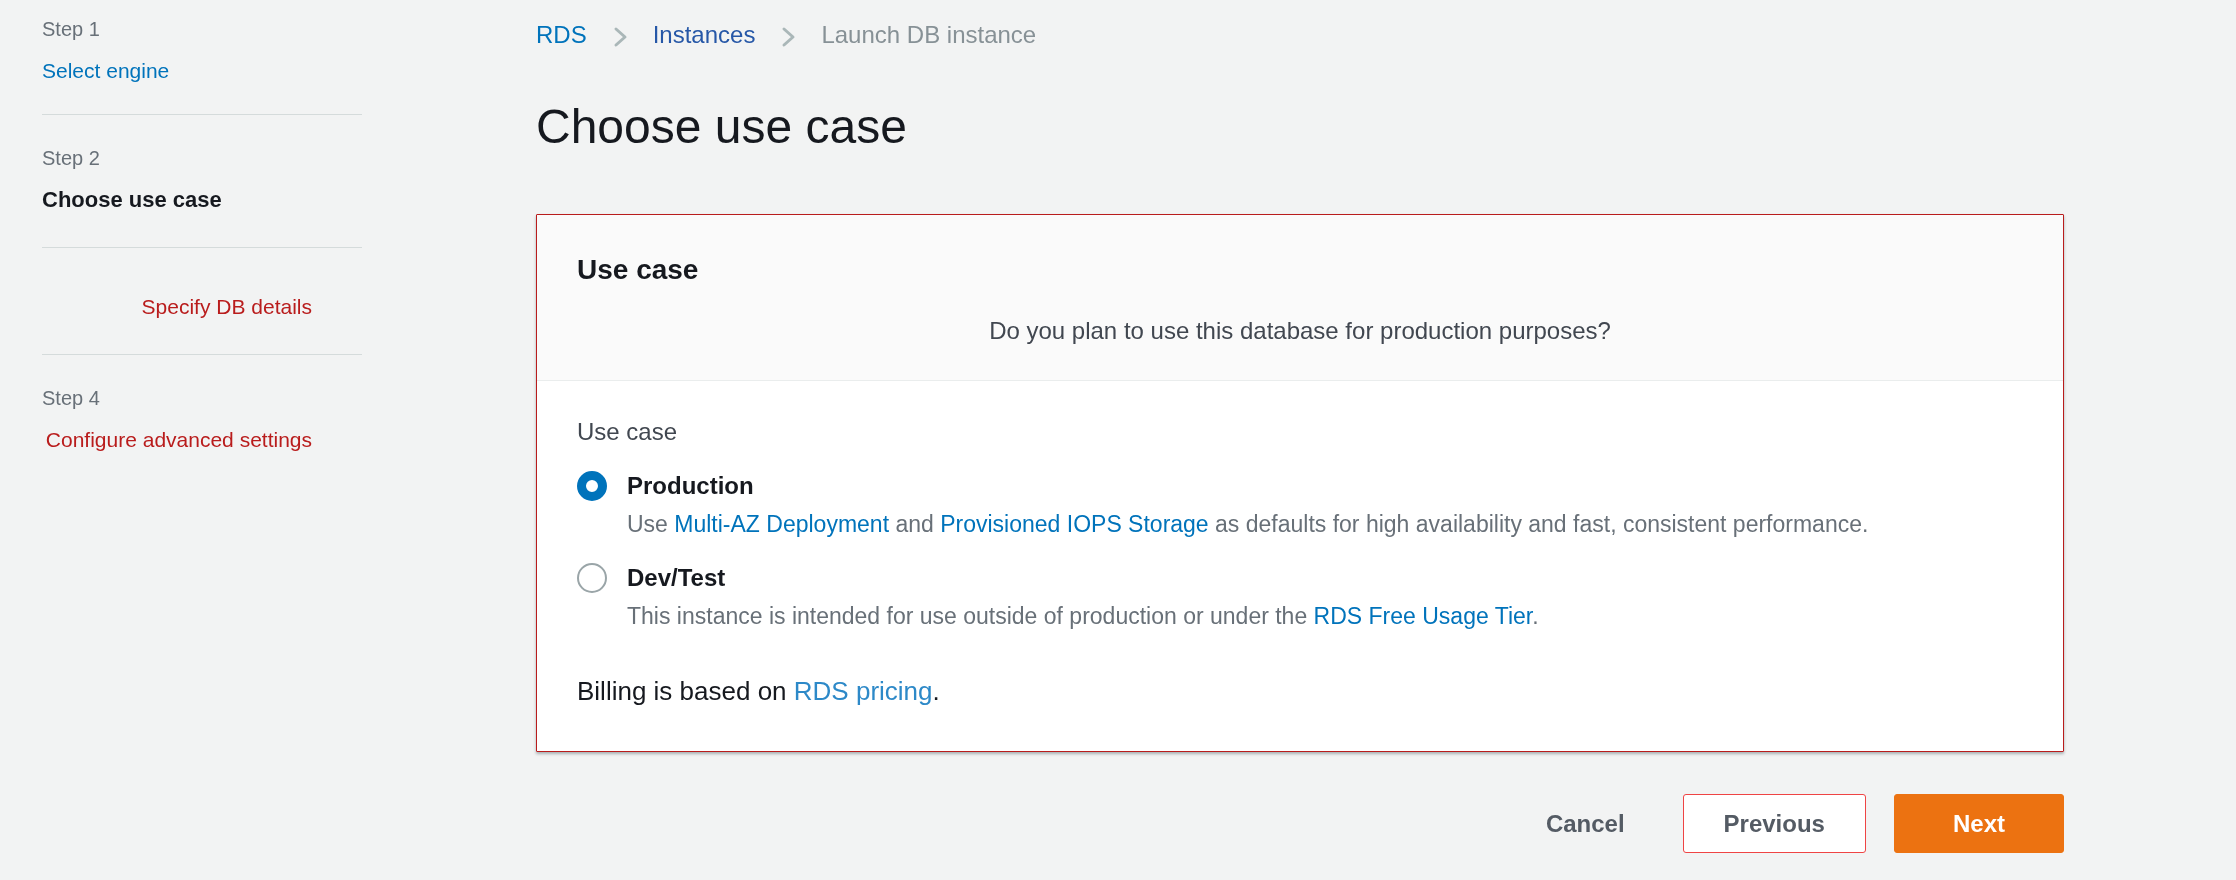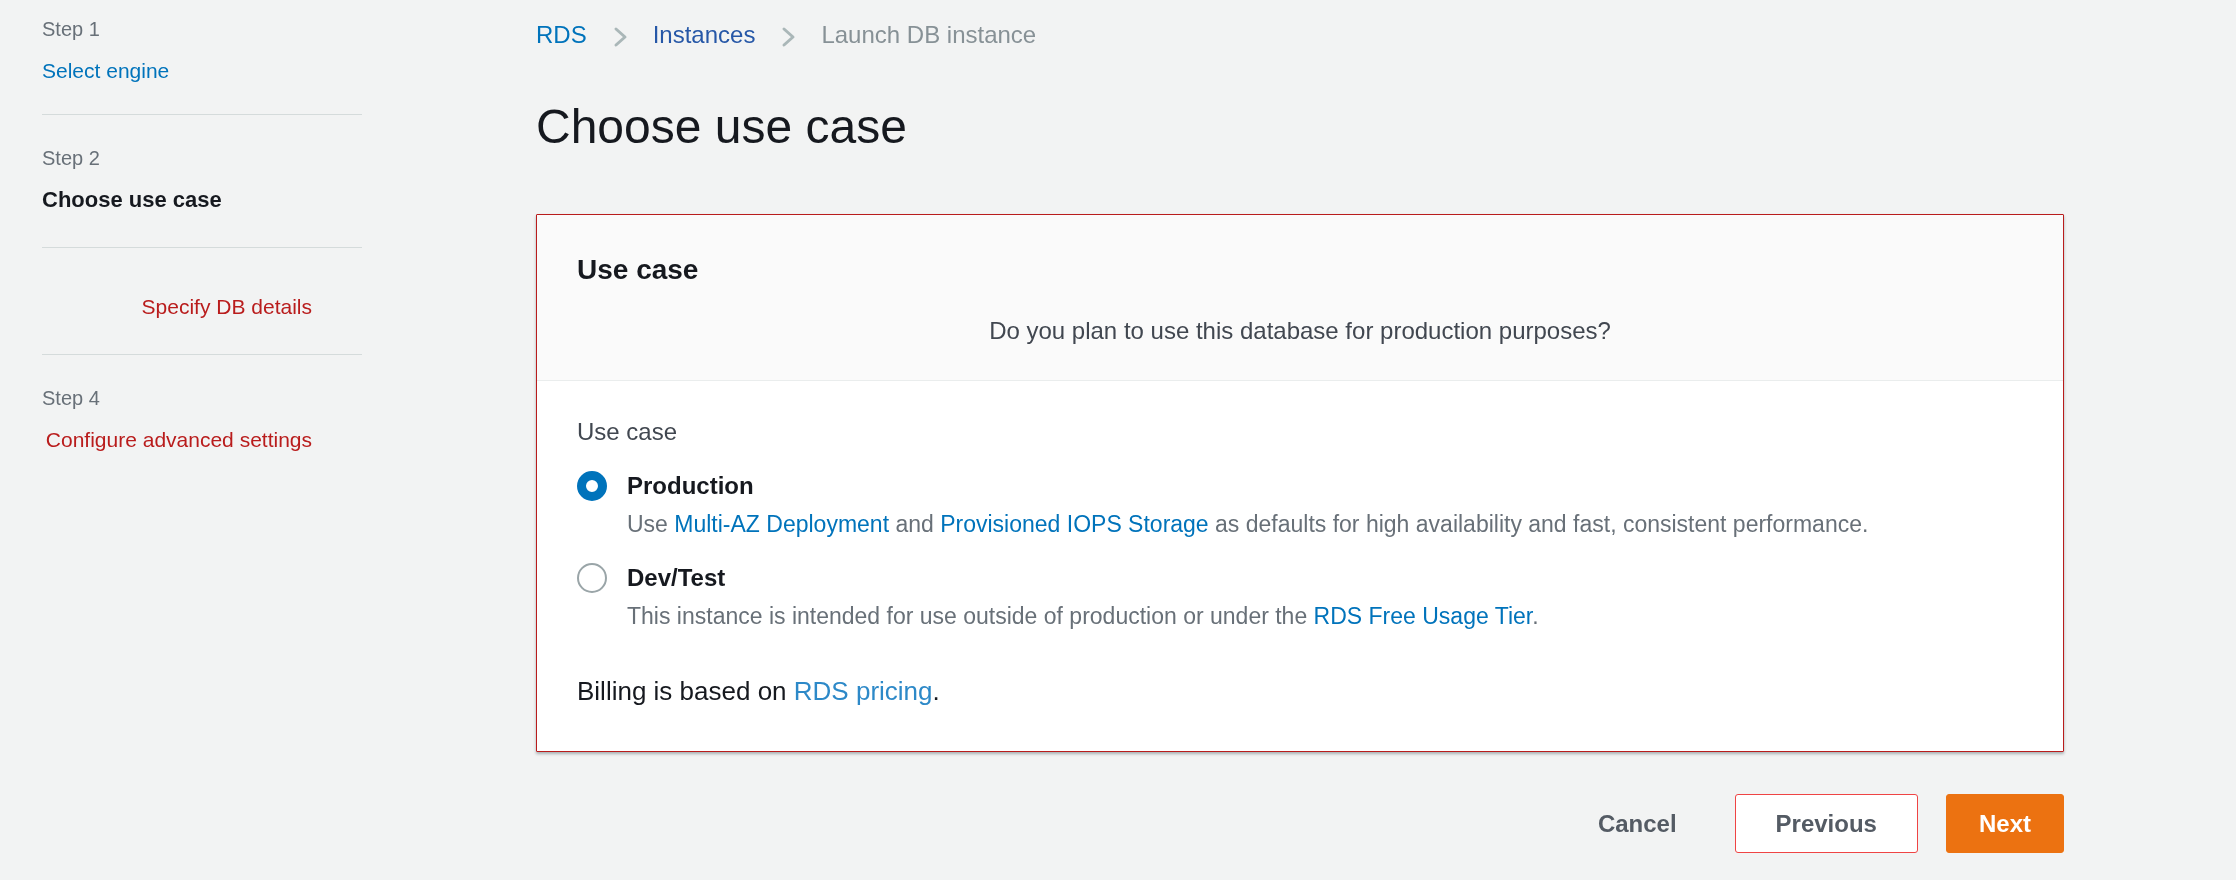--- a/index.html
+++ b/index.html
@@ -166,21 +166,21 @@
     background: #ffffff;
     border: 1px solid #ef4444;
     color: #545b64;
     padding: 0 40px;
     margin-right: 28px;
   }
   .btn-next {
     background: #ec7211;
     border: 1px solid #ec7211;
     color: #ffffff;
-    padding: 0 32px;
+    padding: 0 58px;
   }
 </style>
 </head>
 <body>
 
 <nav class="sidebar">
   <div class="step-group">
     <div class="step-num">Step 1</div>
     <div class="step-item link">Select engine</div>
   </div>

